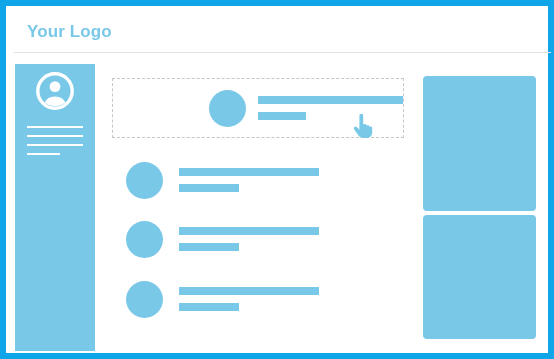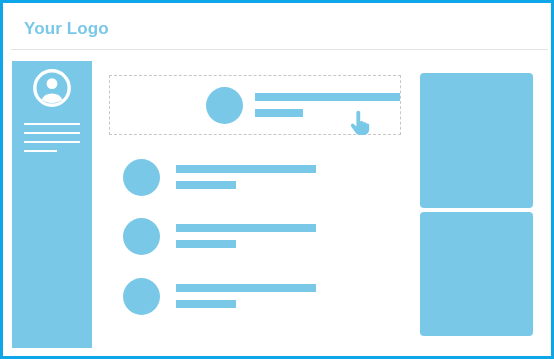--- a/index.html
+++ b/index.html
@@ -13,21 +13,21 @@
     font-family: "Liberation Sans", sans-serif;
     overflow: hidden;
   }
 
   #page {
     position: relative;
     width: 554px;
     height: 359px;
     background: #ffffff;
     box-sizing: border-box;
-    border: 3px solid #0ea5e9;
+    border: 6px solid #0ea5e9;
   }
 
   
   #header {
     position: absolute;
     left: 0;
     top: 0;
     width: 554px;
     height: 47px;
   }

